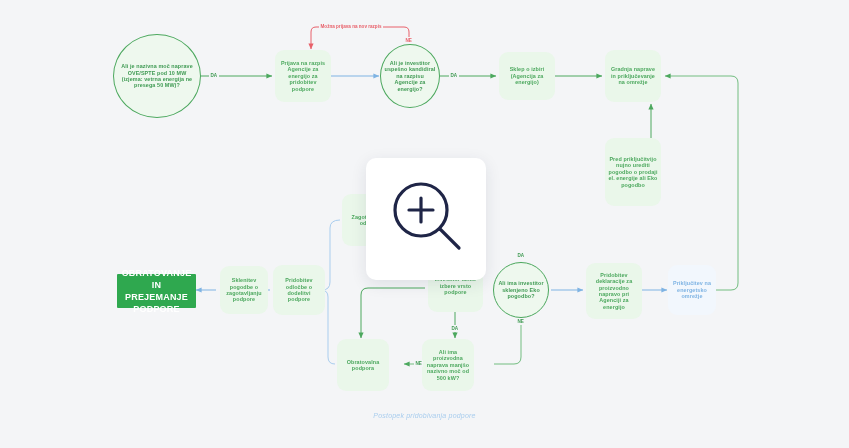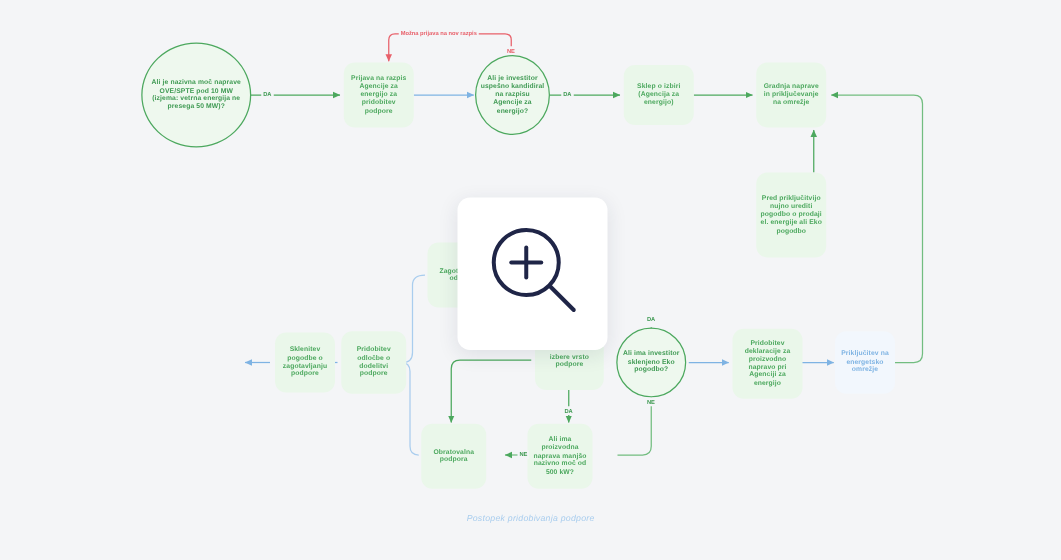--- a/index.html
+++ b/index.html
@@ -225,20 +225,23 @@
   </div>
 
   <div class="node proc-green" style="left:273px;top:265px;width:52px;height:50px;">
     <span>Pridobitev odločbe o dodelitvi podpore</span>
   </div>
 
   <div class="node proc-green" style="left:220px;top:266px;width:48px;height:48px;">
     <span>Sklenitev pogodbe o zagotavljanju podpore</span>
   </div>
 
+  <div class="node terminal" style="left:117px;top:274px;width:79px;height:34px;">
+    <span>OBRATOVANJE IN PREJEMANJE PODPORE</span>
+  </div>
 
   <div class="elabel" style="left:209px;top:72px;">DA</div>
   <div class="elabel" style="left:449px;top:72px;">DA</div>
   <div class="elabel red" style="left:404px;top:37px;">NE</div>
   <div class="elabel red" style="left:319px;top:23px;">Možna prijava na nov razpis</div>
   <div class="elabel" style="left:516px;top:252px;">DA</div>
   <div class="elabel" style="left:516px;top:318px;">NE</div>
   <div class="elabel" style="left:450px;top:325px;">DA</div>
   <div class="elabel" style="left:414px;top:360px;">NE</div>
 

